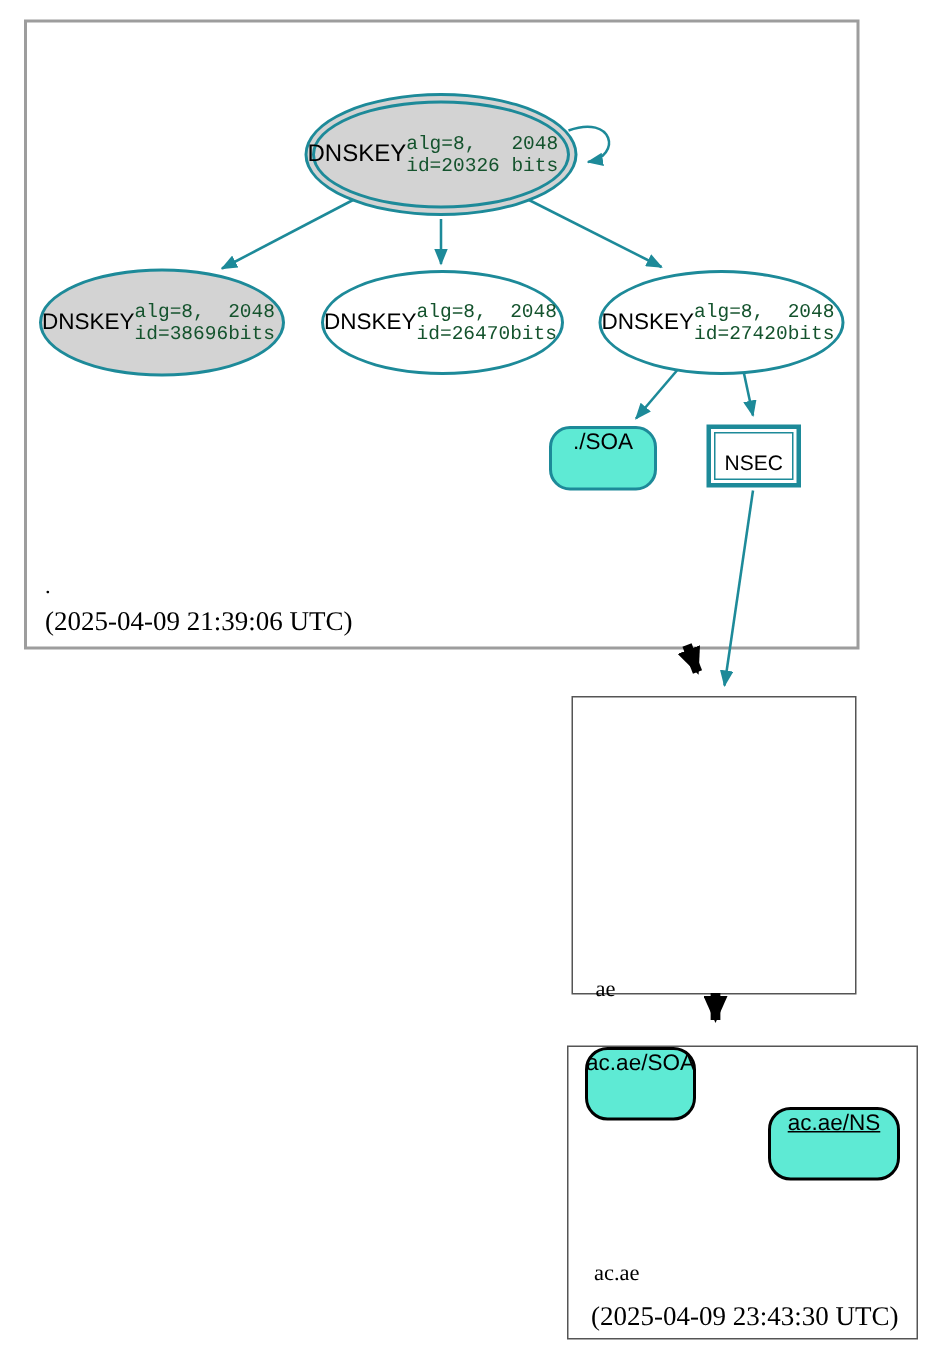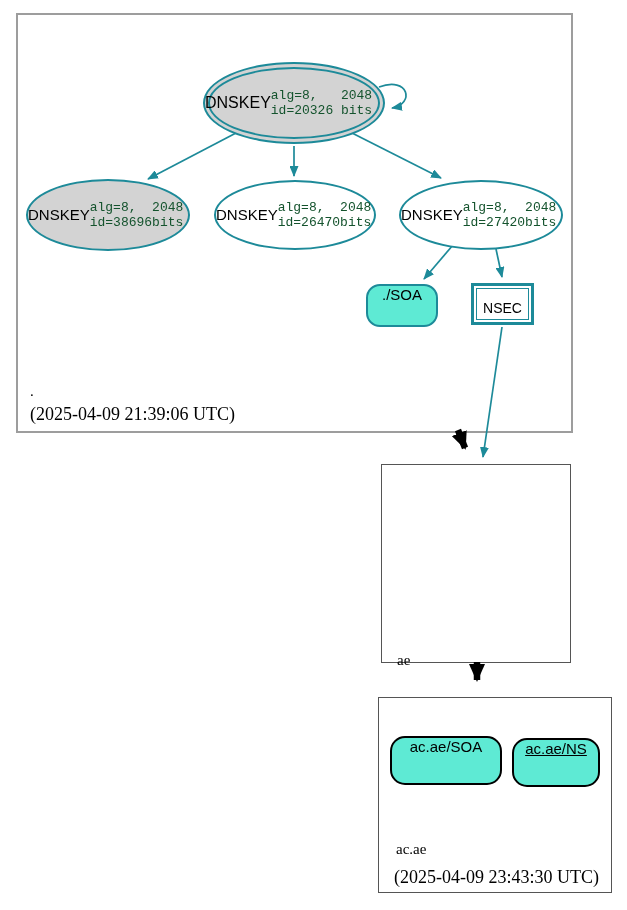--- a/index.html
+++ b/index.html
@@ -29,21 +29,21 @@
   .k2{left:214px;top:180px;width:162px;height:70px;}
   .k3{left:399px;top:180px;width:164px;height:70px;}
 
   
   .rrbox{position:absolute;background:#5eead4;box-sizing:border-box;
     display:flex;align-items:flex-start;justify-content:center;font-size:15px;color:#000;white-space:nowrap;}
   .rrbox.teal{border:2px solid var(--teal,#1d8a99);border-radius:14px;}
   .rrbox.black{border:2.5px solid #000;border-radius:15px;}
   .soa-root{left:366px;top:284px;width:72px;height:43px;}
   .ae-soa{left:438px;top:510px;width:77px;height:47px;}
-  .acae-soa{left:390px;top:736px;width:112px;height:49px;}
+  .acae-soa{left:390px;top:698px;width:74px;height:49px;}
   .acae-ns{left:512px;top:738px;width:88px;height:49px;text-decoration:underline;}
 
   
   .nsec{position:absolute;left:471px;top:283px;width:63px;height:42px;box-sizing:border-box;
     border:3px solid var(--teal,#1d8a99);background:#fff;padding:2px;}
   .nsec-inner{box-sizing:border-box;width:100%;height:100%;border:1.5px solid var(--teal,#1d8a99);
     display:flex;flex-direction:column;align-items:center;}
   .nsec-top{height:7px;border-bottom:1.5px solid var(--teal,#1d8a99);}
   .nsec-label{flex:1;display:flex;align-items:center;justify-content:center;font-size:14px;color:#000;}
 

